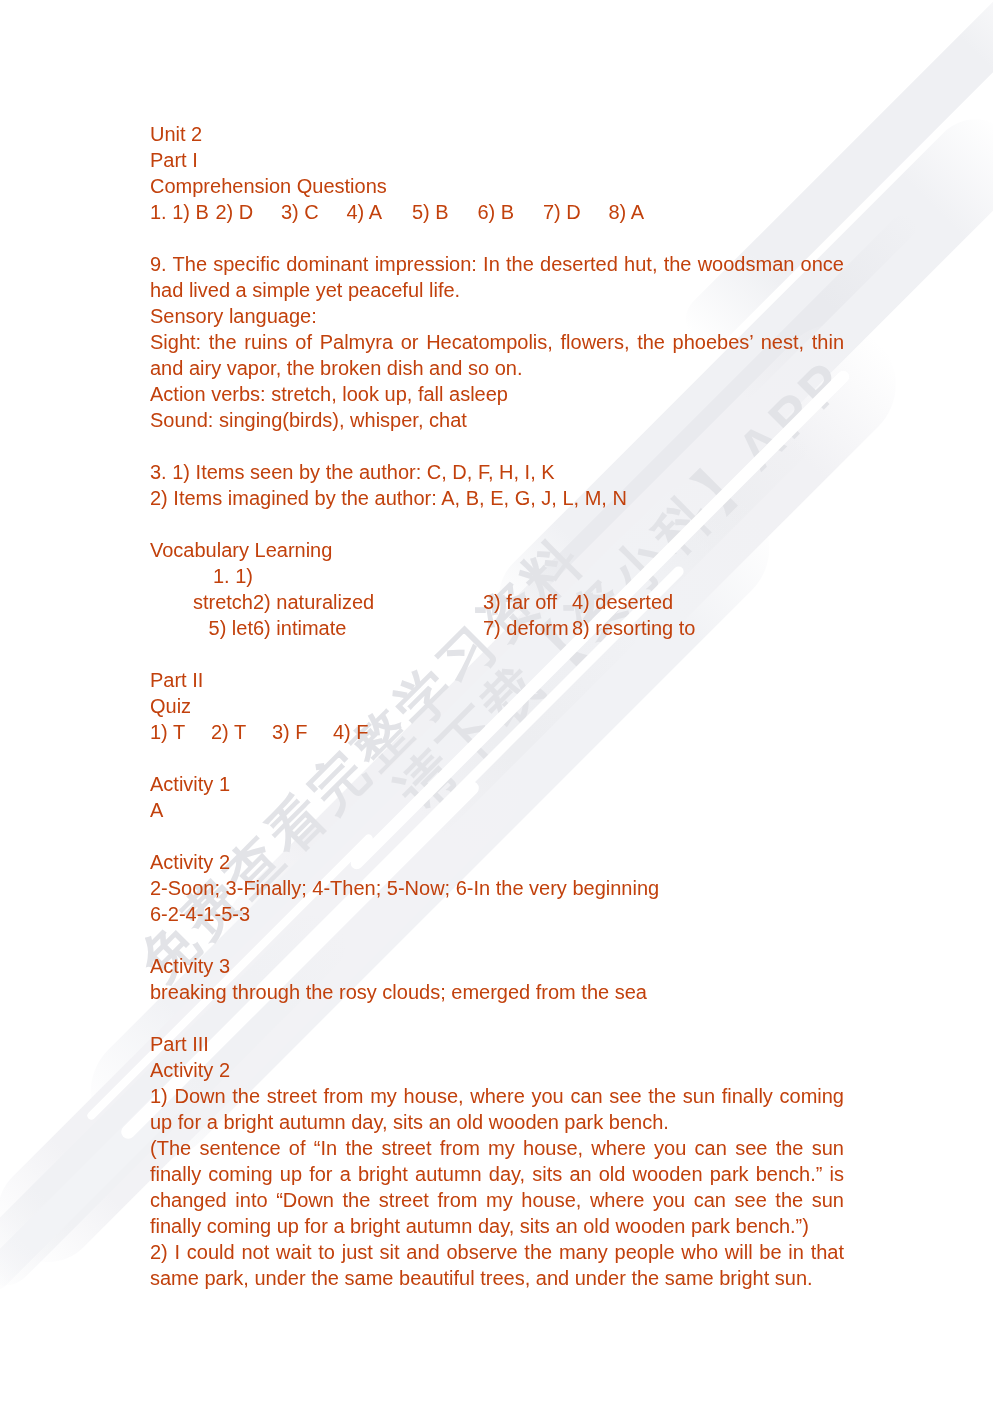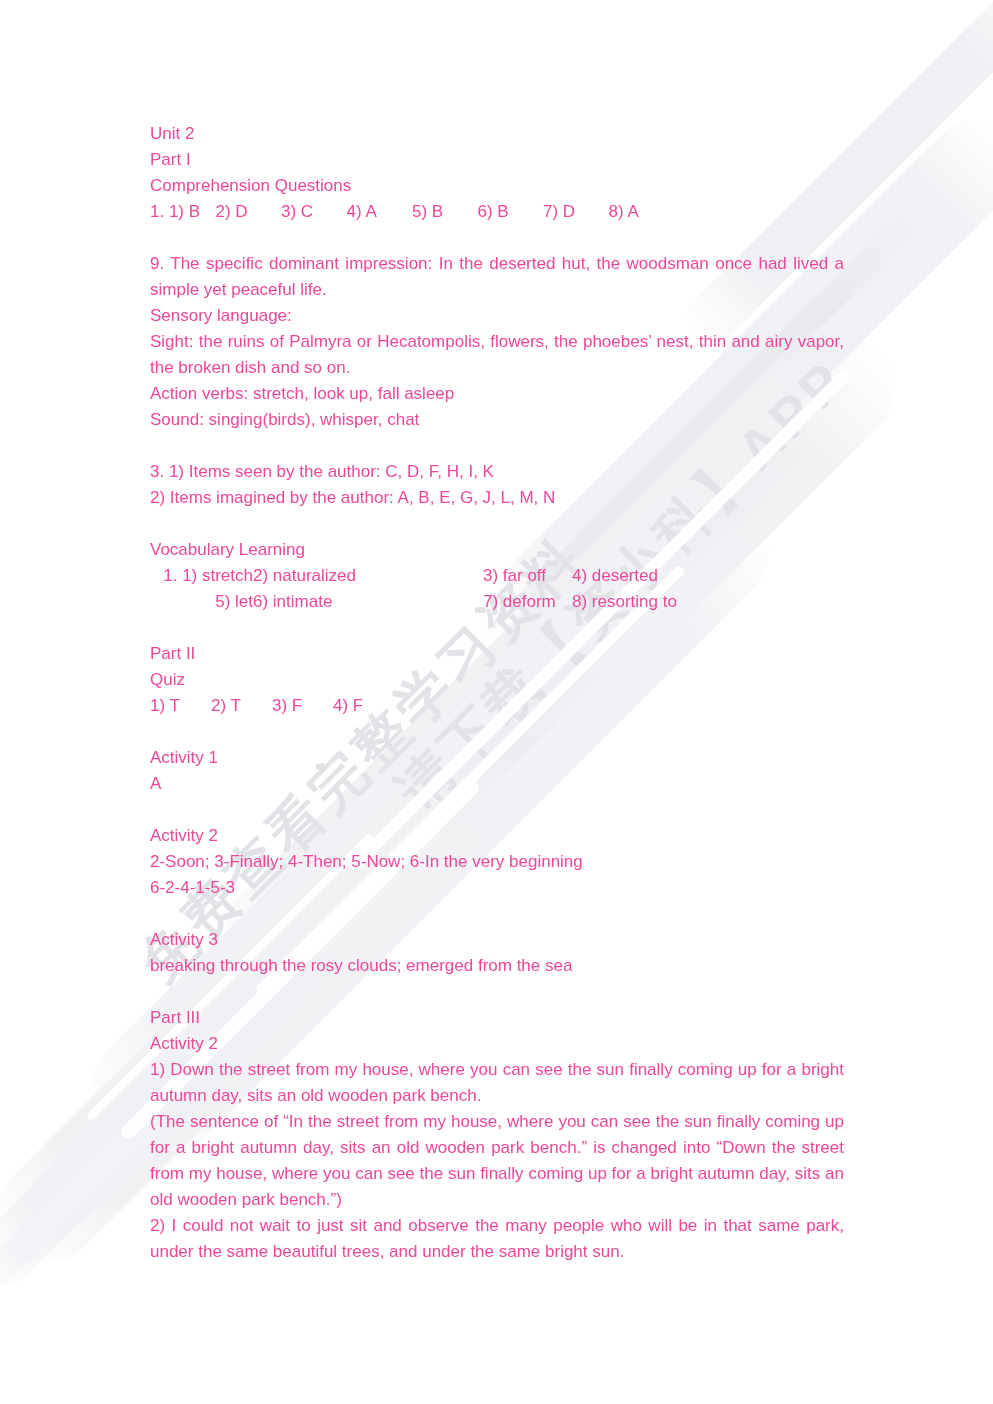--- a/index.html
+++ b/index.html
@@ -34,23 +34,23 @@
     pointer-events: none;
     user-select: none;
   }
   
   .content {
     position: absolute;
     left: 150px;
     top: 121px;
     width: 694px;
     z-index: 3;
-    font-size: 17px;
+    font-size: 20px;
     line-height: 26px;
-    color: #ec4899;
+    color: #c2410c;
   }
   .content p { margin: 0; }
   .just { text-align: justify; }
   .gap { height: 26px; }
   .cell { display: inline-block; }
   .w65  { width: 65.5px; }
   .w61  { width: 61px; }
   .v1 { width: 103px; text-align: right; }
   .v2 { width: 214px; }
   .v3 { width: 89px; margin-left: 16px; }

